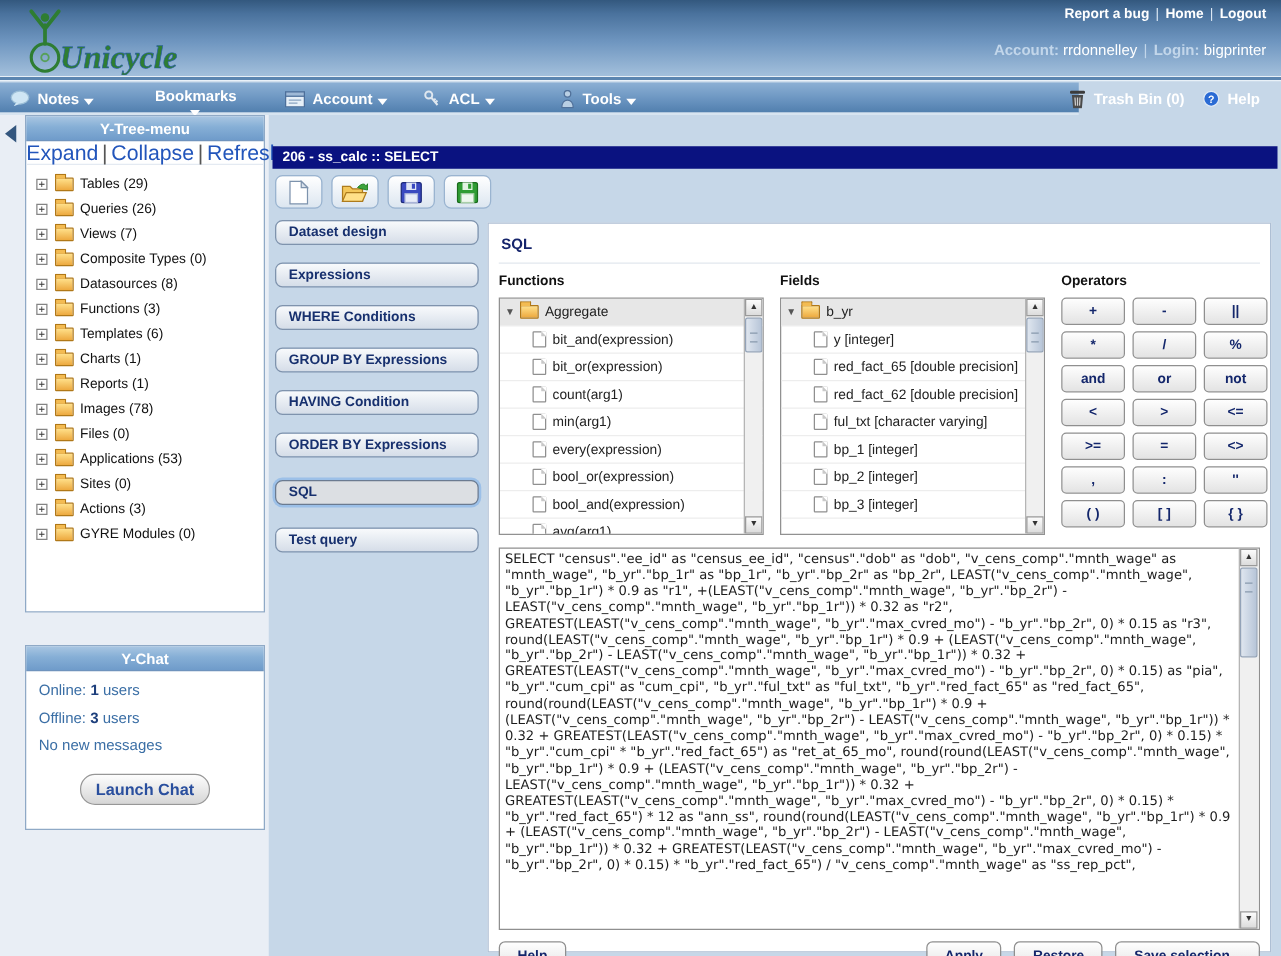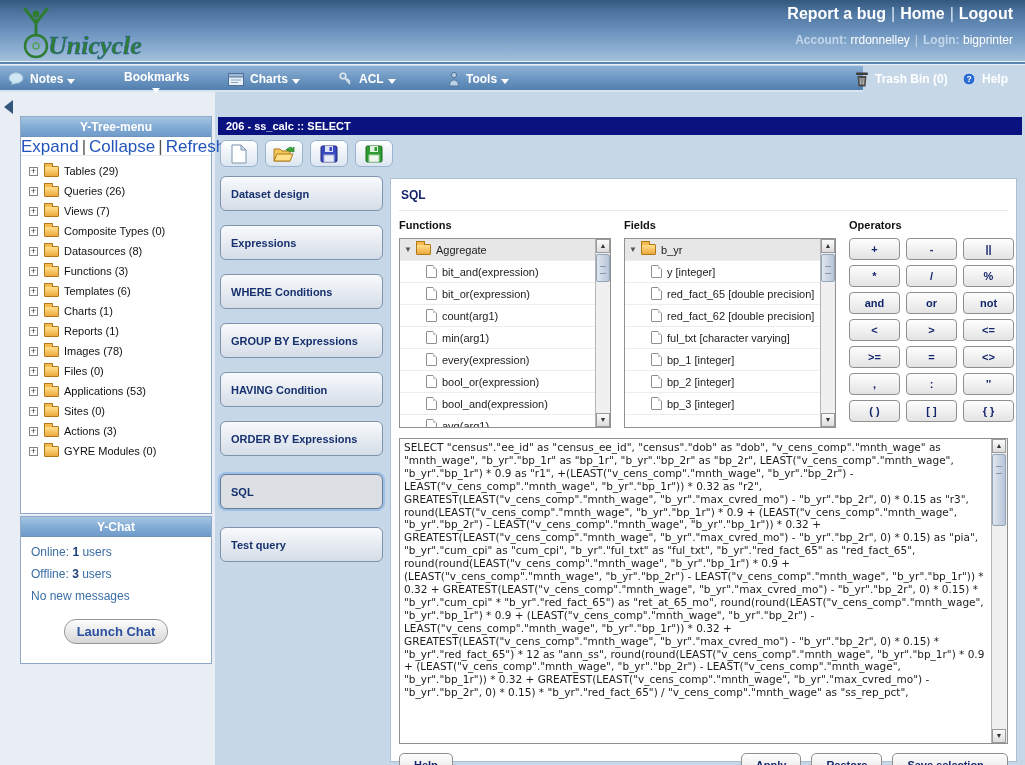--- a/index.html
+++ b/index.html
@@ -6,21 +6,21 @@
   html,body { font-family:"Liberation Sans", sans-serif; }
   #page { position:relative; width:1025px; height:765px; background:#c6d7e8; overflow:hidden; }
 
   
   .top-header { position:absolute; left:0; top:0; width:1025px; height:62px;
     background:linear-gradient(#33587e 0%, #4a729d 18%, #6f96c0 55%, #a3c0dc 100%);
     border-bottom:1px solid #e9f1f8; }
   .top-header::after { content:""; position:absolute; left:0; bottom:-4px; width:100%; height:4px;
     background:linear-gradient(#e9f1f8 0 1px, #5b85b0 1px 3px, #e9f1f8 3px 4px); }
   .logo { position:absolute; left:12px; top:2px; width:150px; height:58px; }
-  .hdr-links { position:absolute; right:12px; top:5px; color:#fff; font-size:16px; font-weight:bold;text-align:right; }
+  .hdr-links { position:absolute; right:12px; top:5px; color:#fff; font-size:11px; font-weight:bold;text-align:right; }
   .hdr-links a { color:#fff; text-decoration:none; cursor:pointer; }
   .hdr-links .sep { color:#dce8f4; margin:0 5px; font-weight:normal; }
   .hdr-account { position:absolute; right:12px; top:33px; font-size:12px; color:#fff; }
   .hdr-account b { color:#c2d6ea; font-weight:bold; }
   .hdr-account .sep { color:#c2d6ea; margin:0 5px; }
 
   
   .nav-bar { position:absolute; left:0; top:66px; width:863px; height:26px;
     background:linear-gradient(#8cb0d4 0%, #6b95c1 55%, #517fae 100%);
     border-bottom:2px solid #d7e4f0; }
@@ -29,21 +29,21 @@
   .nav-item .lbl { margin:0 4px 0 6px; }
   .caret { width:0; height:0; border-left:4px solid transparent; border-right:4px solid transparent;
     border-top:5px solid #fff; margin-top:4px; }
   .nav-right { font-weight:bold; }
 
   
   .sidebar-bg { position:absolute; left:0; top:92px; width:215px; height:673px; background:#e9eef5; }
   .collapse-arrow { position:absolute; left:4px; top:100px; width:0; height:0; cursor:pointer;
     border-top:7px solid transparent; border-bottom:7px solid transparent; border-right:9px solid #33567e; }
   .side-panel { position:absolute; left:20px; width:192px; background:#fff; border:1px solid #8fa9c6; }
-  .tree-panel { top:116px; height:398px; }
+  .tree-panel { top:92px; height:398px; }
   .chat-panel { top:516px; height:148px; }
   .panel-hdr { height:20px; line-height:20px; text-align:center; color:#fff; font-size:12px; font-weight:bold;
     background:linear-gradient(#a9c6e2 0%, #86afd6 45%, #6f9bca 100%); border-bottom:1px solid #6f93bd; }
   .tree-actions { height:19px; line-height:19px; text-align:center; font-size:17px; color:#444; border-bottom:1px solid #e4eaf2;}
   .tree-actions a { color:#2255bb; text-decoration:none; cursor:pointer; }
   .tree-actions .sep { margin:0 3px; color:#555; }
   .tree-list { padding:5px 2px; }
   .tree-item { display:flex; align-items:center; height:20px; font-size:11px; color:#111; cursor:pointer; }
   .plusbox { width:9px; height:9px; border:1px solid #848484; background:#fff; font-size:9px; line-height:7px;
     text-align:center; color:#333; margin:0 6px 0 6px; flex:0 0 auto; }
@@ -62,21 +62,21 @@
   .breadcrumb-bar { position:absolute; left:218px; top:97px; width:804px; height:18px; line-height:18px;
     text-align:center; color:#fff; font-size:12px; font-weight:bold;
     background:linear-gradient(#c9dbec 0%, #a8c5df 50%, #8fb3d6 100%); border:1px solid #b9cfe4; }
   .title-bar { position:absolute; left:218px; top:117px; width:804px; height:18px; line-height:18px;
     background:#0a1280; color:#fff; font-size:11px; font-weight:bold; padding-left:8px; }
   .toolbar { position:absolute; left:220px; top:140px; display:flex; gap:7px; }
   .tool-btn { width:38px; height:27px; border:1px solid #9ab4d0; border-radius:6px;
     background:linear-gradient(#ffffff, #dce6f0); display:flex; align-items:center; justify-content:center; cursor:pointer; }
 
   .left-buttons { position:absolute; left:220px; top:176px; width:163px; display:flex; flex-direction:column; }
-  .btn-nav { height:35px; margin-bottom:14px; text-align:left; padding-left:10px;
+  .btn-nav { height:20px; margin-bottom:14px; text-align:left; padding-left:10px;
     background:linear-gradient(#f8fafc, #d5dde8); border:1px solid #7f93ad; border-radius:6px;
     font-size:11px; font-weight:bold; color:#17306e; font-family:"Liberation Sans",sans-serif; cursor:pointer; }
   .btn-nav.selected { background:#dcdfe3; box-shadow:0 0 0 2px #9cc0e8; border-color:#6b7b91; margin-top:4px; margin-bottom:18px; }
 
   .sql-panel { position:absolute; left:390px; top:178px; width:627px; height:584px;
     background:#fff; border:1px solid #aebfd4; padding:7px 8px; }
   .sql-title { font-size:12px; font-weight:bold; color:#15246b; padding:2px 0 8px 2px; border-bottom:1px solid #e2e7ee; }
   .cols { display:flex; gap:13px; margin-top:8px; }
   .col-label { font-size:11px; font-weight:bold; color:#111; margin-bottom:7px; }
   .listbox { position:relative; width:212px; height:190px; border:1px solid #919191; background:#fff; overflow:hidden; }
@@ -152,21 +152,21 @@
       <span class="lbl">Bookmarks</span>
         <span class="caret"></span>
     </div>
     <div class="nav-item" style="left:228px;">
       <svg width="16" height="13" viewBox="0 0 16 13">
           <rect x="0.5" y="0.5" width="15" height="12" fill="#e7f0f8" stroke="#4d6f9a"></rect>
           <rect x="0.5" y="0.5" width="15" height="3.5" fill="#9fb9d6" stroke="#4d6f9a"></rect>
           <line x1="3" y1="7" x2="13" y2="7" stroke="#8aa4c2"></line>
           <line x1="3" y1="9.5" x2="10" y2="9.5" stroke="#8aa4c2"></line>
         </svg>
-      <span class="lbl">Charts</span>
+      <span class="lbl">Account</span>
         <span class="caret"></span>
     </div>
     <div class="nav-item" style="left:338px;">
       <svg width="15" height="15" viewBox="0 0 15 15">
           <circle cx="5" cy="4" r="2.8" fill="none" stroke="#dfe7ef" stroke-width="1.6"></circle>
           <path d="M7 6 L12 12 M10 10 L12 8.5 M8.5 8.5 L10.5 7" stroke="#dfe7ef" stroke-width="1.6" fill="none"></path>
         </svg>
       <span class="lbl">ACL</span>
         <span class="caret"></span>
     </div>

